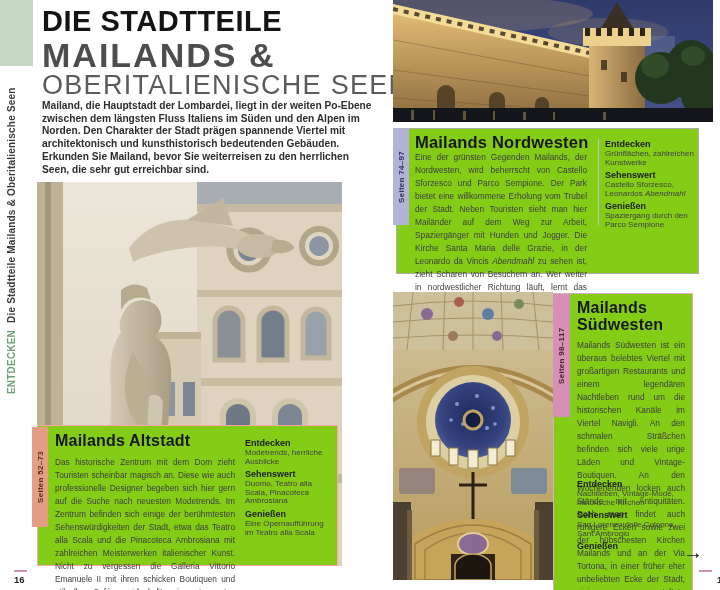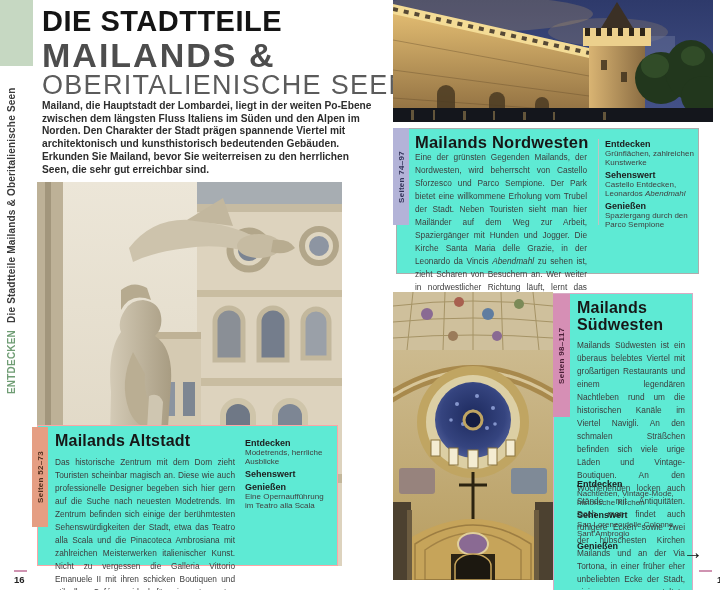--- a/index.html
+++ b/index.html
@@ -22,21 +22,21 @@
          font-weight:bold;color:#2d2d2d;}
 
   
   .photo{overflow:hidden;}
   .photo-altstadt{left:37px;top:182px;width:305px;height:384px;}
   .photo-castello{left:393px;top:0;width:320px;height:122px;}
   .photo-chiesa{left:393px;top:292px;width:160px;height:288px;}
   .photo svg{display:block;width:100%;height:100%;}
 
   
-  .box{background:#5eead4;box-sizing:border-box;}
+  .box{background:#84cc16;box-sizing:border-box;}
   .box-altstadt{left:37px;top:425px;width:301px;height:141px;border:1px solid #fca5a5;}
   .box-nordwesten{left:396px;top:128px;width:303px;height:146px;border:1px solid #adadad;}
   .box-suedwesten{left:553px;top:293px;width:140px;height:340px;border:1px solid #d9abc4;}
 
   .sec-heading{position:absolute;font-weight:bold;color:#171717;letter-spacing:.2px;}
   .bcopy{position:absolute;font-size:8.3px;line-height:13px;color:#3d3d3d;text-align:justify;}
   .list-label{font-size:9px;font-weight:bold;color:#1c1c1c;margin:3px 0 1px;}
   .list-text{font-size:8px;line-height:8.6px;color:#414141;}
   .lists{position:absolute;}
   .vrule{position:absolute;border-left:1px solid #c2c2c2;}
@@ -127,20 +127,21 @@
     </svg>
   </div>
 
   <div class="abs box box-altstadt">
     <div class="sec-heading" style="left:17px;top:6px;font-size:16px;">Mailands Altstadt</div>
     <div class="bcopy" style="left:17px;top:30px;width:180px;">Das historische Zentrum mit dem Dom zieht Touristen scheinbar magisch an. Diese wie auch professionelle Designer begeben sich hier gern auf die Suche nach neuesten Modetrends. Im Zentrum befinden sich einige der berühmtesten Sehenswürdigkeiten der Stadt, etwa das Teatro alla Scala und die Pinacoteca Ambrosiana mit zahlreichen Meisterwerken italienischer Kunst. Nicht zu vergessen die Galleria Vittorio Emanuele II mit ihren schicken Boutiquen und stilvollen Cafés – ideal für ein entspanntes Frühstück oder einen Cocktail am Abend.</div>
     <div class="lists" style="left:207px;top:9px;width:88px;">
       <div class="list-label">Entdecken</div>
       <div class="list-text">Modetrends, herrliche Ausblicke</div>
       <div class="list-label">Sehenswert</div>
+      <div class="list-text">Duomo, Teatro alla Scala, Pinacoteca Ambrosiana</div>
       <div class="list-label">Genießen</div>
       <div class="list-text">Eine Opernaufführung im Teatro alla Scala</div>
     </div>
   </div>
   <div class="vtab tab-altstadt">Seiten 52–73</div>
 
   <div class="abs photo photo-castello">
     <svg viewBox="0 0 320 122" preserveAspectRatio="none">
       <defs>
         <linearGradient id="csky" x1="0" y1="0" x2="0" y2="1">
@@ -211,21 +212,21 @@
   </div>
 
   <div class="abs box box-nordwesten">
     <div class="sec-heading" style="left:18px;top:4px;font-size:16.5px;">Mailands Nordwesten</div>
     <p class="bcopy" style="left:18px;top:22px;width:172px;margin:0;"><span>Eine der grünsten Gegenden Mailands, der Nordwesten, wird beherrscht von Castello Sforzesco und Parco Sempione. Der Park bietet eine willkommene Erholung vom Trubel der Stadt. Neben Touristen sieht man hier Mailänder auf dem Weg zur Arbeit, Spaziergänger mit Hunden und Jogger. Die Kirche Santa Maria delle Grazie, in der Leonardo da Vincis </span><em>Abendmahl</em><span> zu sehen ist, zieht Scharen von Besuchern an. Wer weiter in nordwestlicher Richtung läuft, lernt das hochmoderne Viertel CityLife kennen.</span></p>
     <div class="vrule" style="left:201px;top:10px;height:86px;"></div>
     <div class="lists" style="left:208px;top:7px;width:90px;">
       <div class="list-label">Entdecken</div>
       <div class="list-text">Grünflächen, zahlreichen Kunstwerke</div>
       <div class="list-label">Sehenswert</div>
-      <div class="list-text"><span>Castello Entdecken, Leonardos </span><em>Abendmahl</em></div>
+      <div class="list-text"><span>Castello Sforzesco, Leonardos </span><em>Abendmahl</em></div>
       <div class="list-label">Genießen</div>
       <div class="list-text">Spaziergang durch den Parco Sempione</div>
     </div>
   </div>
   <div class="vtab tab-nordwesten">Seiten 74–97</div>
 
   <div class="abs photo photo-chiesa">
     <svg viewBox="0 0 160 288" preserveAspectRatio="none">
       <defs>
         <radialGradient id="dome" cx="0.5" cy="0.45" r="0.6">

